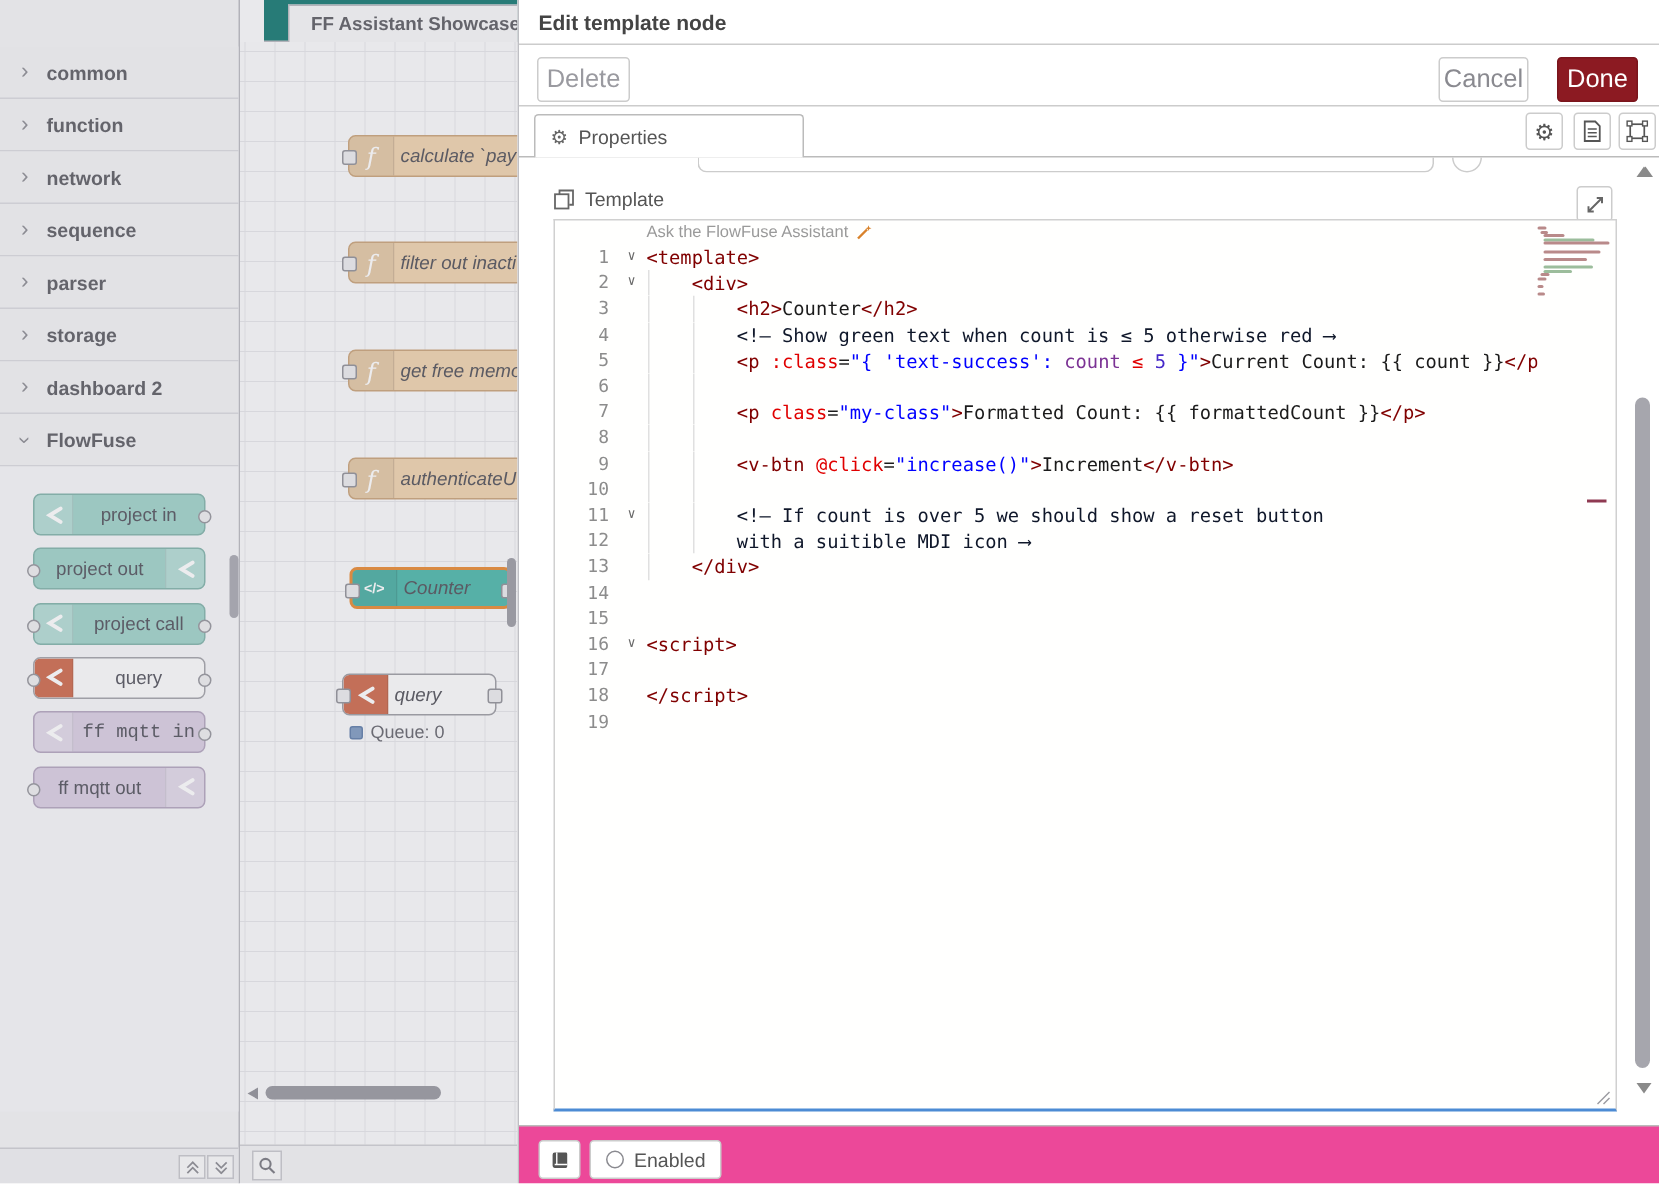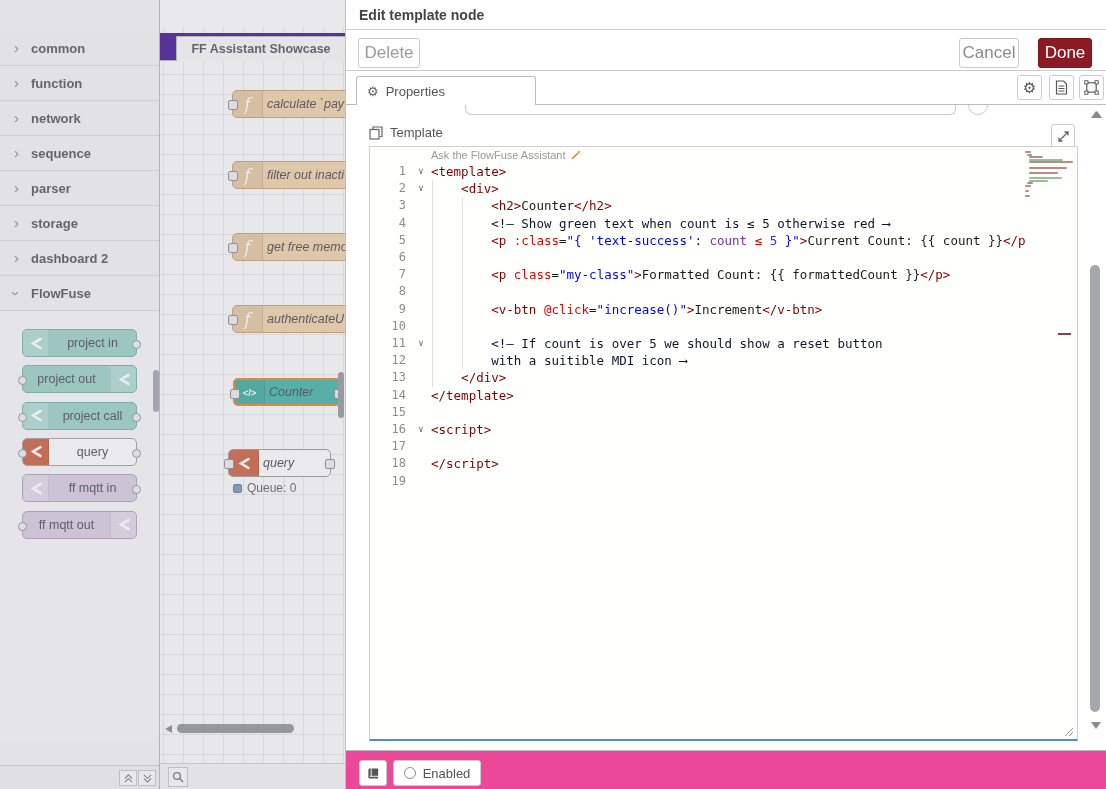--- a/index.html
+++ b/index.html
@@ -26,21 +26,21 @@
   .pn-white .pn-ic { background:#cd6748; }
   .pn-purple{ background:#d9cde2; border:1px solid #b2a4be; }
   .pport { position:absolute; top:10px; width:9px; height:9px; border-radius:50%; background:#eeeef0; border:1px solid #94949b; }
   .pport.pl { left:-5px; } .pport.pr { right:-5px; }
   #palette-scroll { position:absolute; left:153px; top:370px; width:6px; height:42px; border-radius:3px; background:#a8a8b0; }
   #palette-footer { position:absolute; left:0; bottom:0; width:159px; height:24px; background:#f1f1f3; border-top:1px solid #cfcfd4; }
   .mini-btn { position:absolute; top:4px; width:18px; height:16px; background:#fafafb; border:1px solid #c7c7cc; display:flex; align-items:center; justify-content:center; cursor:pointer; }
 
   
   #canvas { position:absolute; left:160px; top:0; width:185px; height:789px; background:#fcfcfd; overflow:hidden; }
-  #tabbar { position:absolute; left:0; top:0; width:185px; height:28px; background:#4c1d95; border-bottom:1px solid #b9b9bf;margin-top:33px; }
+  #tabbar { position:absolute; left:16px; top:0; width:185px; height:28px; background:#0f766e; border-bottom:1px solid #b9b9bf; }
   #ws-tab { position:absolute; left:16px; top:3px; width:170px; height:25px; background:#f7f7f8; border:1px solid #b9b9bf; border-bottom:none; display:flex; align-items:center; justify-content:center; font-size:12.5px; font-weight:bold; color:#5a5a60; cursor:pointer; }
   #grid { position:absolute; left:0; top:28px; width:185px; height:735px;
     background-image:linear-gradient(#e6e6e9 1px, transparent 1px), linear-gradient(90deg,#e6e6e9 1px, transparent 1px);
     background-size:20px 20px; background-position:3px 6px; background-color:#fbfbfc; }
   .cnode { position:absolute; height:28px; border-radius:5px; display:flex; align-items:center; cursor:pointer; }
   .cn-function { background:#f0d2ac; border:1px solid #c9a277; }
   .cn-template { background:#49b6a9; border:1px solid #3a968b; }
   .cn-query    { background:#fdfdfd; border:1px solid #9b9ba2; }
   .cnode.selected { border:2px solid #e8882f; }
   .cn-ic { width:30px; height:100%; flex:none; display:flex; align-items:center; justify-content:center; background:rgba(0,0,0,0.05); border-right:1px solid rgba(0,0,0,0.10); border-radius:4px 0 0 4px; color:#fff; }
@@ -179,21 +179,21 @@
         <div class="pnode pn-white" style="top: 126.9px;">
           <span class="pn-ic iL">
             <svg width="13" height="13" viewBox="0 0 16 16">
               <path d="M14 2.5 L5 8 L14 13.5" fill="none" stroke="#fff" stroke-width="3.2" stroke-linecap="round"></path>
             </svg>
           </span>
           <span class="pn-label">query</span>
           <span class="pport pl"></span>
           <span class="pport pr"></span>
         </div>
-        <div class="pnode pn-purple" style="top: 163.2px;">
+        <div class="pnode pn-purple" style="top: 163.2px; font-family: Liberation Mono, monospace;">
           <span class="pn-ic iL">
             <svg width="13" height="13" viewBox="0 0 16 16">
               <path d="M14 2.5 L5 8 L14 13.5" fill="none" stroke="#fff" stroke-width="3.2" stroke-linecap="round"></path>
             </svg>
           </span>
           <span class="pn-label">ff mqtt in</span>
           <span class="pport pr"></span>
         </div>
         <div class="pnode pn-purple" style="top: 199.5px;">
           <span class="pn-label">ff mqtt out</span>
@@ -360,21 +360,21 @@
             <div class="cl" style="top: 67.6px;"><span class="ln">4</span><span class="code"><span class="guide" style="left: 1px;"></span><span class="guide" style="left: 31.12px;"></span><span style="padding-left: 60.24px; display: inline-block; white-space: pre;"><span class="tk-com">&lt;!— Show green text when count is ≤ 5 otherwise red ⟶</span></span></span></div>
             <div class="cl" style="top: 84.8px;"><span class="ln">5</span><span class="code"><span class="guide" style="left: 1px;"></span><span class="guide" style="left: 31.12px;"></span><span style="padding-left: 60.24px; display: inline-block; white-space: pre;"><span class="tk-tag">&lt;p</span><span class="tk-txt"> </span><span class="tk-attr">:class</span><span class="tk-txt">=</span><span class="tk-str">"{ 'text-success': </span><span class="tk-var">count</span><span class="tk-txt"> </span><span class="tk-op">≤</span><span class="tk-txt"> </span><span class="tk-num">5</span><span class="tk-str"> }"</span><span class="tk-tag">&gt;</span><span class="tk-txt">Current Count: {{ count }}</span><span class="tk-tag">&lt;/p&gt;</span></span></span></div>
             <div class="cl" style="top: 102px;"><span class="ln">6</span><span class="code"><span class="guide" style="left: 1px;"></span><span class="guide" style="left: 31.12px;"></span><span style="padding-left: 0px; display: inline-block; white-space: pre;"></span></span></div>
             <div class="cl" style="top: 119.2px;"><span class="ln">7</span><span class="code"><span class="guide" style="left: 1px;"></span><span class="guide" style="left: 31.12px;"></span><span style="padding-left: 60.24px; display: inline-block; white-space: pre;"><span class="tk-tag">&lt;p</span><span class="tk-txt"> </span><span class="tk-attr">class</span><span class="tk-txt">=</span><span class="tk-str">"my-class"</span><span class="tk-tag">&gt;</span><span class="tk-txt">Formatted Count: {{ formattedCount }}</span><span class="tk-tag">&lt;/p&gt;</span></span></span></div>
             <div class="cl" style="top: 136.4px;"><span class="ln">8</span><span class="code"><span class="guide" style="left: 1px;"></span><span class="guide" style="left: 31.12px;"></span><span style="padding-left: 0px; display: inline-block; white-space: pre;"></span></span></div>
             <div class="cl" style="top: 153.6px;"><span class="ln">9</span><span class="code"><span class="guide" style="left: 1px;"></span><span class="guide" style="left: 31.12px;"></span><span style="padding-left: 60.24px; display: inline-block; white-space: pre;"><span class="tk-tag">&lt;v-btn</span><span class="tk-txt"> </span><span class="tk-attr">@click</span><span class="tk-txt">=</span><span class="tk-str">"increase()"</span><span class="tk-tag">&gt;</span><span class="tk-txt">Increment</span><span class="tk-tag">&lt;/v-btn&gt;</span></span></span></div>
             <div class="cl" style="top: 170.8px;"><span class="ln">10</span><span class="code"><span class="guide" style="left: 1px;"></span><span class="guide" style="left: 31.12px;"></span><span style="padding-left: 0px; display: inline-block; white-space: pre;"></span></span></div>
             <div class="cl" style="top: 188px;"><span class="ln">11</span><span class="fold">∨</span><span class="code"><span class="guide" style="left: 1px;"></span><span class="guide" style="left: 31.12px;"></span><span style="padding-left: 60.24px; display: inline-block; white-space: pre;"><span class="tk-com">&lt;!— If count is over 5 we should show a reset button</span></span></span></div>
             <div class="cl" style="top: 205.2px;"><span class="ln">12</span><span class="code"><span class="guide" style="left: 1px;"></span><span class="guide" style="left: 31.12px;"></span><span style="padding-left: 60.24px; display: inline-block; white-space: pre;"><span class="tk-com">with a suitible MDI icon ⟶</span></span></span></div>
             <div class="cl" style="top: 222.4px;"><span class="ln">13</span><span class="code"><span class="guide" style="left: 1px;"></span><span style="padding-left: 30.12px; display: inline-block; white-space: pre;"><span class="tk-tag">&lt;/div&gt;</span></span></span></div>
-            <div class="cl" style="top: 239.6px;"><span class="ln">14</span><span class="code"><span style="padding-left: 0px; display: inline-block; white-space: pre;"><span class="tk-tag">&lt;/template&gt;</span></span></span></div>
+            <div class="cl" style="top: 239.6px;"><span class="ln">14</span></div>
             <div class="cl" style="top: 256.8px;"><span class="ln">15</span><span class="code"><span style="padding-left: 0px; display: inline-block; white-space: pre;"></span></span></div>
             <div class="cl" style="top: 274px;"><span class="ln">16</span><span class="fold">∨</span><span class="code"><span style="padding-left: 0px; display: inline-block; white-space: pre;"><span class="tk-tag">&lt;script&gt;</span></span></span></div>
             <div class="cl" style="top: 291.2px;"><span class="ln">17</span><span class="code"><span style="padding-left: 0px; display: inline-block; white-space: pre;"></span></span></div>
             <div class="cl" style="top: 308.4px;"><span class="ln">18</span><span class="code"><span style="padding-left: 0px; display: inline-block; white-space: pre;"><span class="tk-tag">&lt;/script&gt;</span></span></span></div>
             <div class="cl" style="top: 325.6px;"><span class="ln">19</span><span class="code"><span style="padding-left: 0px; display: inline-block; white-space: pre;"></span></span></div>
           </div>
         <div id="minimap">
             <div class="mm" style="top: 2px; left: 0px; width: 5.5px; background: rgb(185, 138, 138);"></div>
             <div class="mm" style="top: 4.6px; left: 2.2px; width: 4.95px; background: rgb(185, 138, 138);"></div>
             <div class="mm" style="top: 7.2px; left: 4.4px; width: 13.2px; background: rgb(185, 138, 138);"></div>

